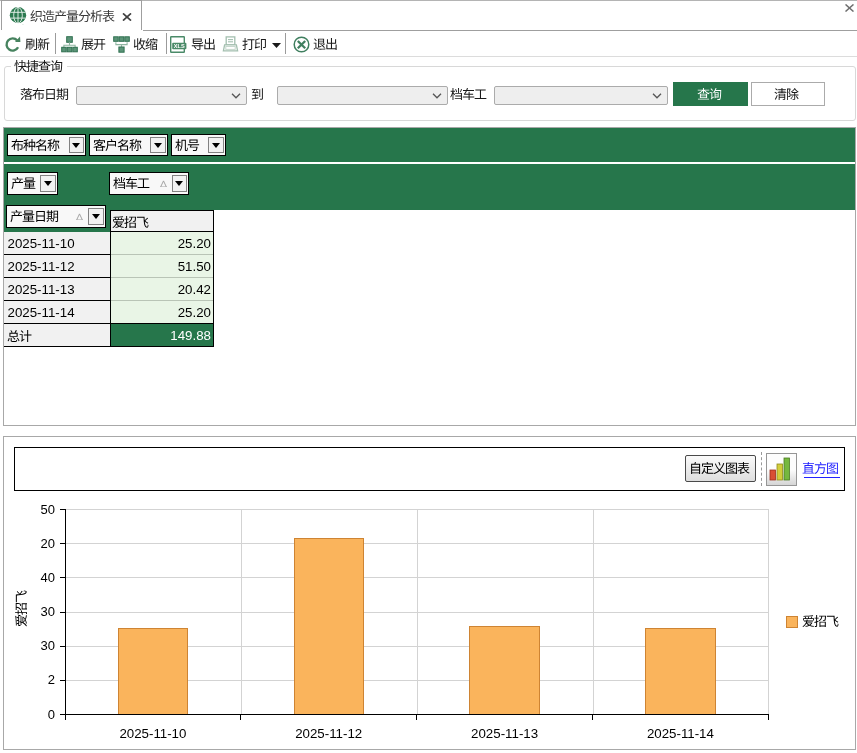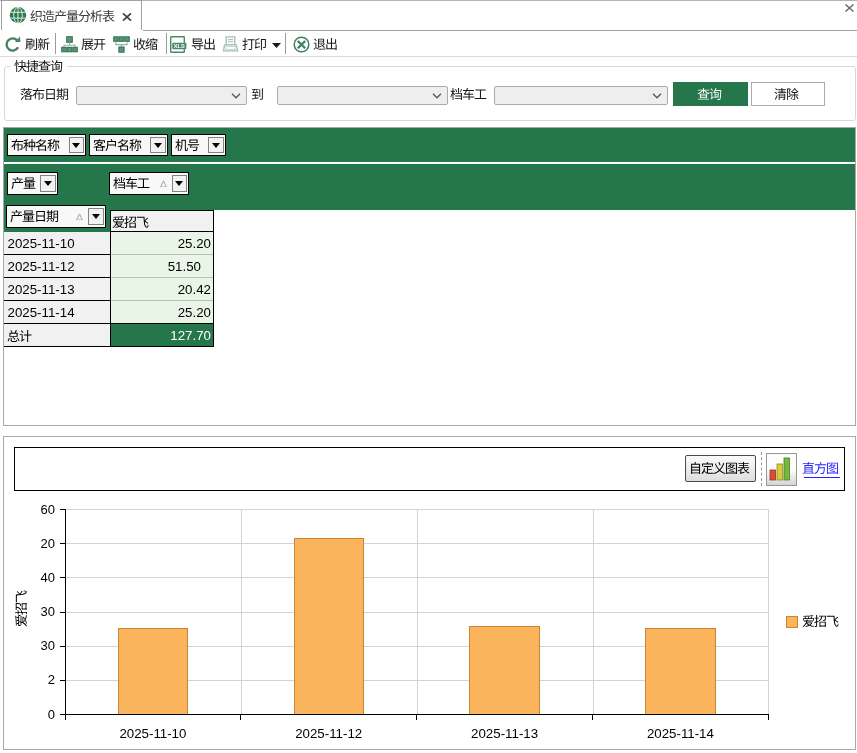--- a/index.html
+++ b/index.html
@@ -299,33 +299,33 @@
     </svg>
     <div class="abs" style="left:109.5px;top:210px;width:104px;height:22px;background:#f1f1f1;border:1px solid #000;box-sizing:border-box"></div>
     <svg class="t" style="left:112px;top:214.9px;fill:#000;" width="38" height="16" viewBox="0 0 38 16">
       <use href="#g7231" x="0.0" y="12"></use>
       <use href="#g62DB" x="12.0" y="12"></use>
       <use href="#g98DE" x="24.0" y="12"></use>
     </svg>
     <div class="abs cell" style="left:3.5px;top:232.0px;width:106.5px;height:23.0px;background:#F1F1F1;border-bottom:1px solid #000;box-sizing:border-box;padding-left:4px">2025-11-10</div>
     <div class="abs cell" style="left:110.5px;top:232.0px;width:102.5px;height:23.0px;background:#E9F5E6;border-bottom:1px solid #b9c4b6;box-sizing:border-box;text-align:right;padding-right:2px">25.20</div>
     <div class="abs cell" style="left:3.5px;top:255.0px;width:106.5px;height:23.0px;background:#F1F1F1;border-bottom:1px solid #000;box-sizing:border-box;padding-left:4px">2025-11-12</div>
-    <div class="abs cell" style="left:110.5px;top:255.0px;width:102.5px;height:23.0px;background:#E9F5E6;border-bottom:1px solid #b9c4b6;box-sizing:border-box;text-align:right;padding-right:12px">51.50</div>
+    <div class="abs cell" style="left:110.5px;top:255.0px;width:102.5px;height:23.0px;background:#E9F5E6;border-bottom:1px solid #b9c4b6;box-sizing:border-box;text-align:right;padding-right:2px">51.50</div>
     <div class="abs cell" style="left:3.5px;top:278.0px;width:106.5px;height:23.0px;background:#F1F1F1;border-bottom:1px solid #000;box-sizing:border-box;padding-left:4px">2025-11-13</div>
     <div class="abs cell" style="left:110.5px;top:278.0px;width:102.5px;height:23.0px;background:#E9F5E6;border-bottom:1px solid #b9c4b6;box-sizing:border-box;text-align:right;padding-right:2px">20.42</div>
     <div class="abs cell" style="left:3.5px;top:301.0px;width:106.5px;height:23.0px;background:#F1F1F1;border-bottom:1px solid #000;box-sizing:border-box;padding-left:4px">2025-11-14</div>
     <div class="abs cell" style="left:110.5px;top:301.0px;width:102.5px;height:23.0px;background:#E9F5E6;border-bottom:1px solid #000;box-sizing:border-box;text-align:right;padding-right:2px">25.20</div>
     <div class="abs" style="left:109.5px;top:232px;width:1px;height:115px;background:#000"></div>
     <div class="abs" style="left:212.5px;top:232px;width:1px;height:115px;background:#000"></div>
     <div class="abs cell" style="left:3.5px;top:324.0px;width:106.5px;height:23.0px;background:#F1F1F1;border-bottom:1px solid #000;box-sizing:border-box;padding-left:4px"></div>
     <svg class="t" style="left:6.5px;top:328.6px;fill:#000;" width="26" height="16" viewBox="0 0 26 16">
       <use href="#g603B" x="0.0" y="12"></use>
       <use href="#g8BA1" x="12.0" y="12"></use>
     </svg>
-    <div class="abs cell" style="left:110.5px;top:324.0px;width:102.5px;height:23.0px;background:#26764B;border-bottom:1px solid #000;box-sizing:border-box;text-align:right;padding-right:2px;color:#fff">127.70</div>
+    <div class="abs cell" style="left:110.5px;top:324.0px;width:102.5px;height:23.0px;background:#26764B;border-bottom:1px solid #000;box-sizing:border-box;text-align:right;padding-right:2px;color:#fff">149.88</div>
     <div class="abs" style="left:3px;top:436px;width:852.5px;height:313.5px;border:1px solid #a8a8a8;background:#fff;box-sizing:border-box"></div>
     <div class="abs" style="left:14px;top:447px;width:830.5px;height:43.5px;border:1px solid #000;box-sizing:border-box"></div>
     <div class="abs" style="left:685px;top:455px;width:70.5px;height:26.5px;background:linear-gradient(#fafafa,#dedede);border:1px solid #4a4a4a;border-radius:2px;box-sizing:border-box"></div>
     <svg class="t" style="left:688.5px;top:460.9px;fill:#000;" width="62" height="16" viewBox="0 0 62 16">
       <use href="#g81EA" x="0.0" y="12"></use>
       <use href="#g5B9A" x="12.0" y="12"></use>
       <use href="#g4E49" x="24.0" y="12"></use>
       <use href="#g56FE" x="36.0" y="12"></use>
       <use href="#g8868" x="48.0" y="12"></use>
     </svg>
@@ -379,21 +379,21 @@
     <div class="abs" style="left:60px;top:577.3px;width:5px;height:1px;background:#000"></div>
     <div class="abs" style="left:55px;top:569.8px;width:0;height:0">
       <div class="ylab">40</div>
     </div>
     <div class="abs" style="left:60px;top:543.2px;width:5px;height:1px;background:#000"></div>
     <div class="abs" style="left:55px;top:535.7px;width:0;height:0">
       <div class="ylab">20</div>
     </div>
     <div class="abs" style="left:60px;top:509.0px;width:5px;height:1px;background:#000"></div>
     <div class="abs" style="left:55px;top:501.5px;width:0;height:0">
-      <div class="ylab">60</div>
+      <div class="ylab">50</div>
     </div>
     <div class="abs" style="left:64.5px;top:714px;width:1px;height:6px;background:#000"></div>
     <div class="abs" style="left:240.3px;top:714px;width:1px;height:6px;background:#000"></div>
     <div class="abs" style="left:416.2px;top:714px;width:1px;height:6px;background:#000"></div>
     <div class="abs" style="left:592.1px;top:714px;width:1px;height:6px;background:#000"></div>
     <div class="abs" style="left:767.5px;top:714px;width:1px;height:6px;background:#000"></div>
     <div class="abs" style="left:117.7px;top:627.9px;width:70.4px;height:86.1px;background:#FAB45C;border:1px solid #CE8433;border-bottom:none;box-sizing:border-box"></div>
     <div class="abs" style="left:293.5px;top:538.0px;width:70.4px;height:176.0px;background:#FAB45C;border:1px solid #CE8433;border-bottom:none;box-sizing:border-box"></div>
     <div class="abs" style="left:469.4px;top:625.9px;width:70.4px;height:88.1px;background:#FAB45C;border:1px solid #CE8433;border-bottom:none;box-sizing:border-box"></div>
     <div class="abs" style="left:645.2px;top:627.9px;width:70.4px;height:86.1px;background:#FAB45C;border:1px solid #CE8433;border-bottom:none;box-sizing:border-box"></div>

